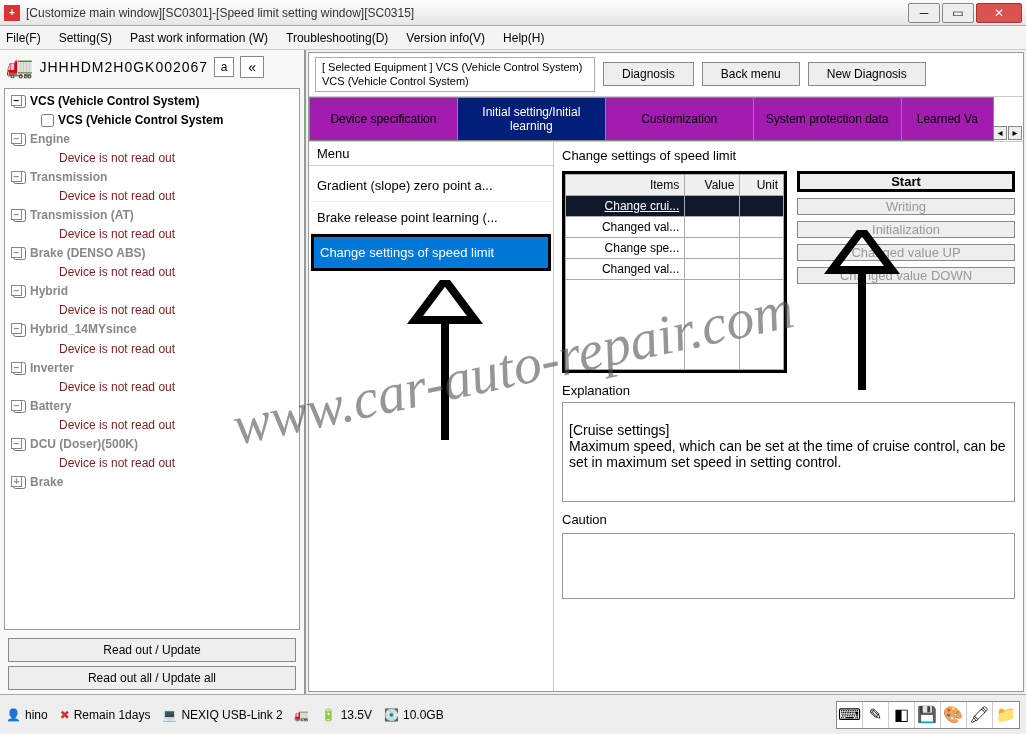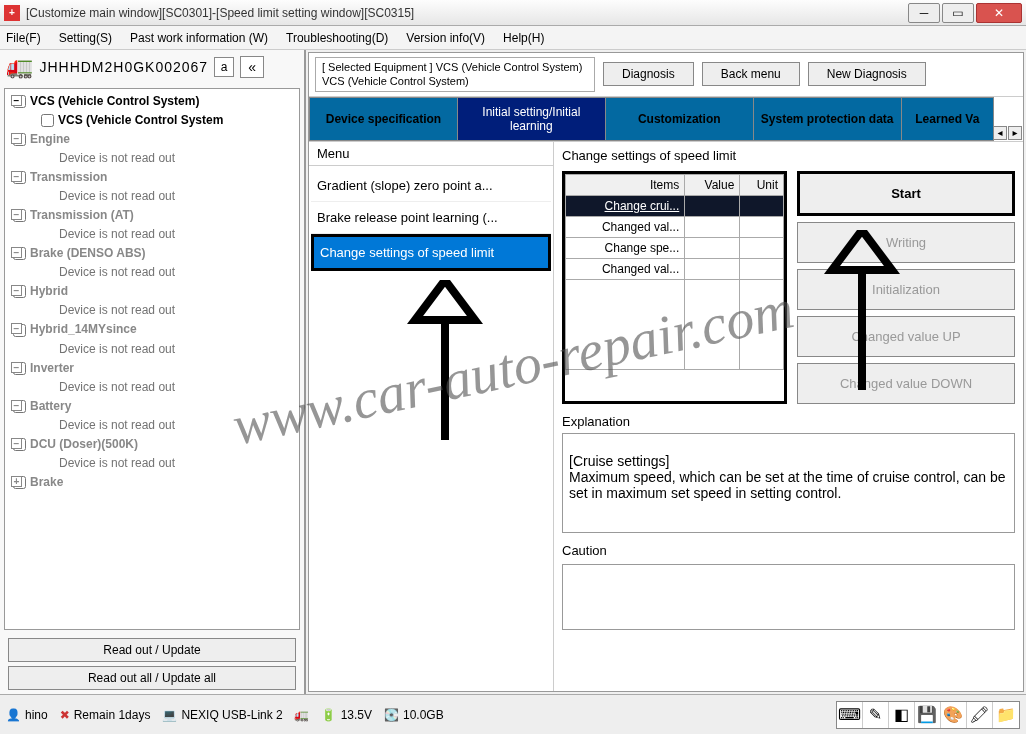--- a/index.html
+++ b/index.html
@@ -19,35 +19,35 @@
   .vin-row { display: flex; align-items: center; padding: 4px 6px; gap: 6px; }
   .truck-icon { font-size: 22px; color: #0066cc; }
   .vin { font-size: 14px; letter-spacing: 1px; }
   .vin-btn { width: 20px; height: 20px; border: 1px solid #888; text-align: center; line-height: 18px; background: #fff; }
   .collapse-btn { width: 24px; height: 22px; border: 1px solid #888; background: #fff; text-align: center; line-height: 20px; font-size: 14px; }
 
   .tree { flex: 1; background: #fff; border: 1px solid #999; margin: 4px; overflow-y: auto; overflow-x: auto; padding: 2px 0; }
   .tree-item { padding: 2px 4px 2px 22px; white-space: nowrap; font-size: 13px; position: relative; }
   .tree-item.root { padding-left: 8px; font-weight: bold; }
   .tree-item.child { padding-left: 36px; font-weight: bold; color: #000; }
-  .tree-item.sub { padding-left: 54px; color: #737373; font-weight: normal; }
+  .tree-item.sub { padding-left: 54px; color: #7f1d1d; font-weight: normal; }
   .tree-item input[type=checkbox] { margin-right: 4px; vertical-align: middle; }
   .tree-item .toggle { position: absolute; left: 6px; width: 11px; height: 11px; border: 1px solid #888; text-align: center; line-height: 9px; font-size: 10px; top: 4px; background: #fff; }
   .tree-item.gray { color: #888; }
 
   .side-buttons button { display: block; width: calc(100% - 16px); margin: 4px 8px; padding: 4px; border: 1px solid #888; background: #eee; }
 
   .main { flex: 1; display: flex; flex-direction: column; background: #fff; border: 1px solid #999; margin: 2px; }
   .main-header { display: flex; align-items: center; padding: 4px 6px; gap: 8px; border-bottom: 1px solid #ccc; }
   .equip-box { border: 1px solid #aaa; padding: 2px 6px; font-size: 11px; line-height: 1.3; flex: 0 0 280px; }
   .hdr-btn { padding: 4px 18px; border: 1px solid #888; background: #eee; }
 
   .tabs { display: flex; height: 44px; background: #fff; position: relative; }
   .tab { flex: 1; display: flex; align-items: center; justify-content: center; text-align: center; font-size: 12px; border: 1px solid #888; margin-right: -1px; padding: 2px 4px; }
-  .tab.orange { background: #0369a1; color: #000; font-weight: bold; }
+  .tab.orange { background: #a21caf; color: #000; }
   .tab.blue { background: #001e7a; color: #fff; }
   .tab-nav { width: 30px; display: flex; align-items: flex-end; justify-content: flex-end; gap: 1px; padding: 0 1px 1px 0; }
   .tab-nav span { width: 14px; height: 14px; border: 1px solid #888; text-align: center; line-height: 12px; font-size: 10px; background: #eee; }
 
   .content { flex: 1; display: flex; border-top: 1px solid #ccc; }
   .menu-pane { width: 245px; border-right: 1px solid #ccc; display: flex; flex-direction: column; }
   .pane-title { padding: 4px 8px; font-size: 13px; border-bottom: 1px solid #ccc; }
   .menu-list { flex: 1; padding: 4px 2px; }
   .menu-item { padding: 8px 6px; border-bottom: 1px solid #eee; font-size: 13px; }
   .menu-item.selected { background: #0078d7; color: #fff; border: 3px solid #000; }
@@ -56,21 +56,21 @@
   .detail-title { font-size: 13px; margin-bottom: 4px; }
   .detail-row { display: flex; gap: 10px; }
   .table-box { border: 3px solid #000; width: 225px; }
   .tbl { width: 100%; border-collapse: collapse; }
   .tbl th, .tbl td { border: 1px solid #aaa; padding: 3px 5px; text-align: right; font-size: 12px; }
   .tbl th { background: #f0f0f0; font-weight: normal; }
   .tbl tr.sel td { background: #0f172a; color: #fff; text-decoration: underline; }
   .tbl .fillrow td { height: 90px; }
 
   .action-col { display: flex; flex-direction: column; gap: 6px; flex: 1; }
-  .action-btn { padding: 12px; border: 1px solid #888; background: #eee; text-align: center; font-size: 13px; }
+  .action-btn { padding: 0; border: 1px solid #888; background: #eee; text-align: center; font-size: 13px; }
   .action-btn.primary { border: 3px solid #000; font-weight: bold; }
   .action-btn.disabled { color: #999; }
 
   .expl-label { font-size: 13px; margin-top: 6px; }
   .expl-box { border: 1px solid #999; padding: 19px 6px; font-size: 14px; height: 100px; overflow: auto; }
   .caution-box { border: 1px solid #999; height: 66px; margin-top: 2px; }
 
   .statusbar { height: 40px; background: #eee; border-top: 1px solid #aaa; display: flex; align-items: center; padding: 0 6px; gap: 12px; font-size: 12px; }
   .statusbar .sg { display: flex; align-items: center; gap: 4px; }
   .statusbar .spacer { flex: 1; }

